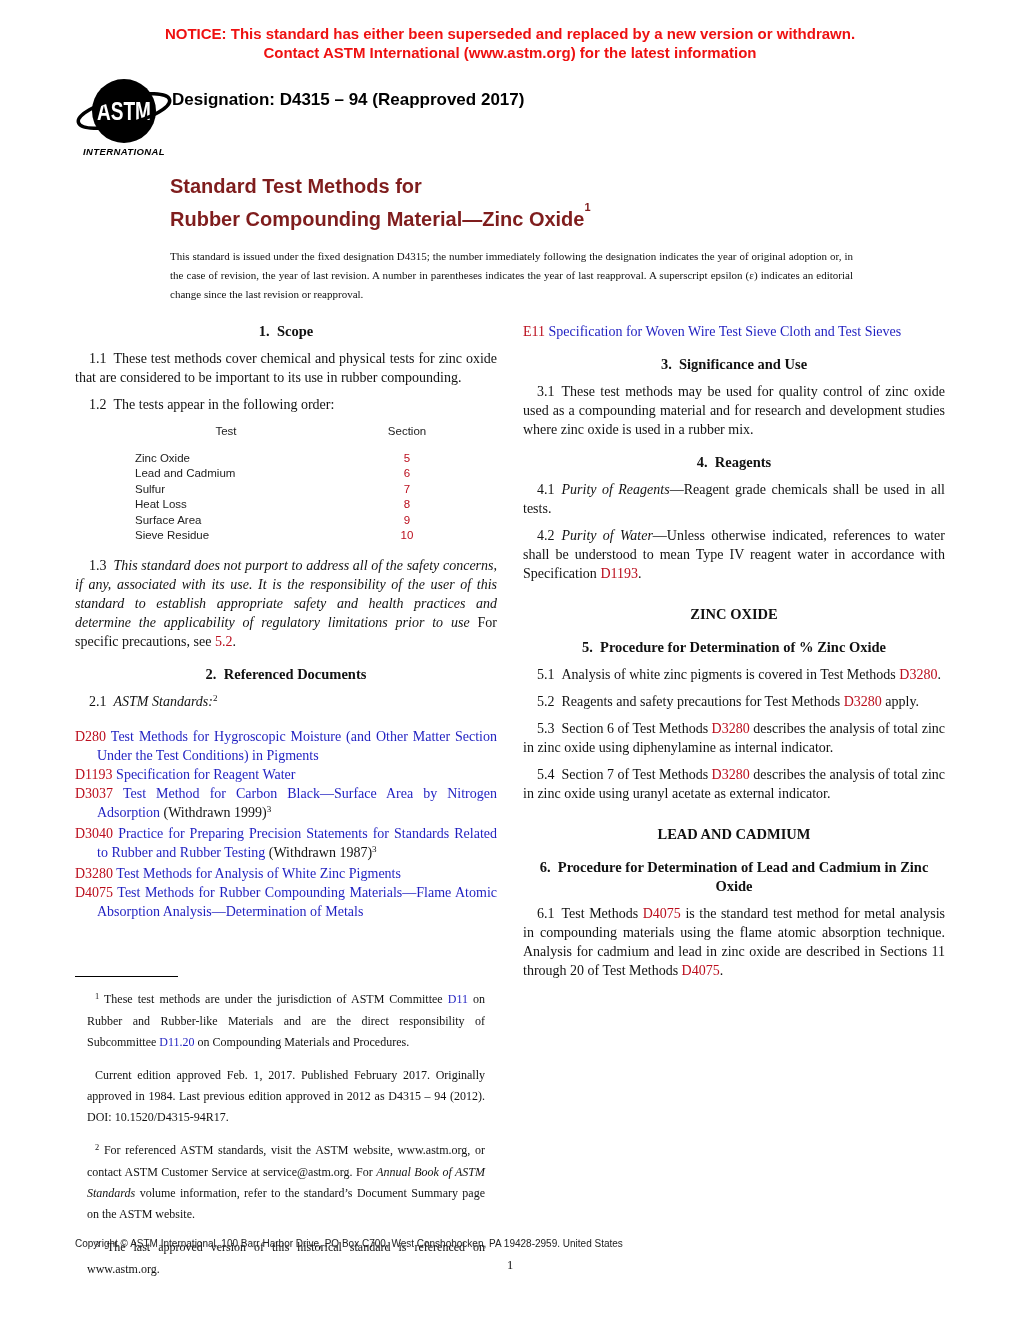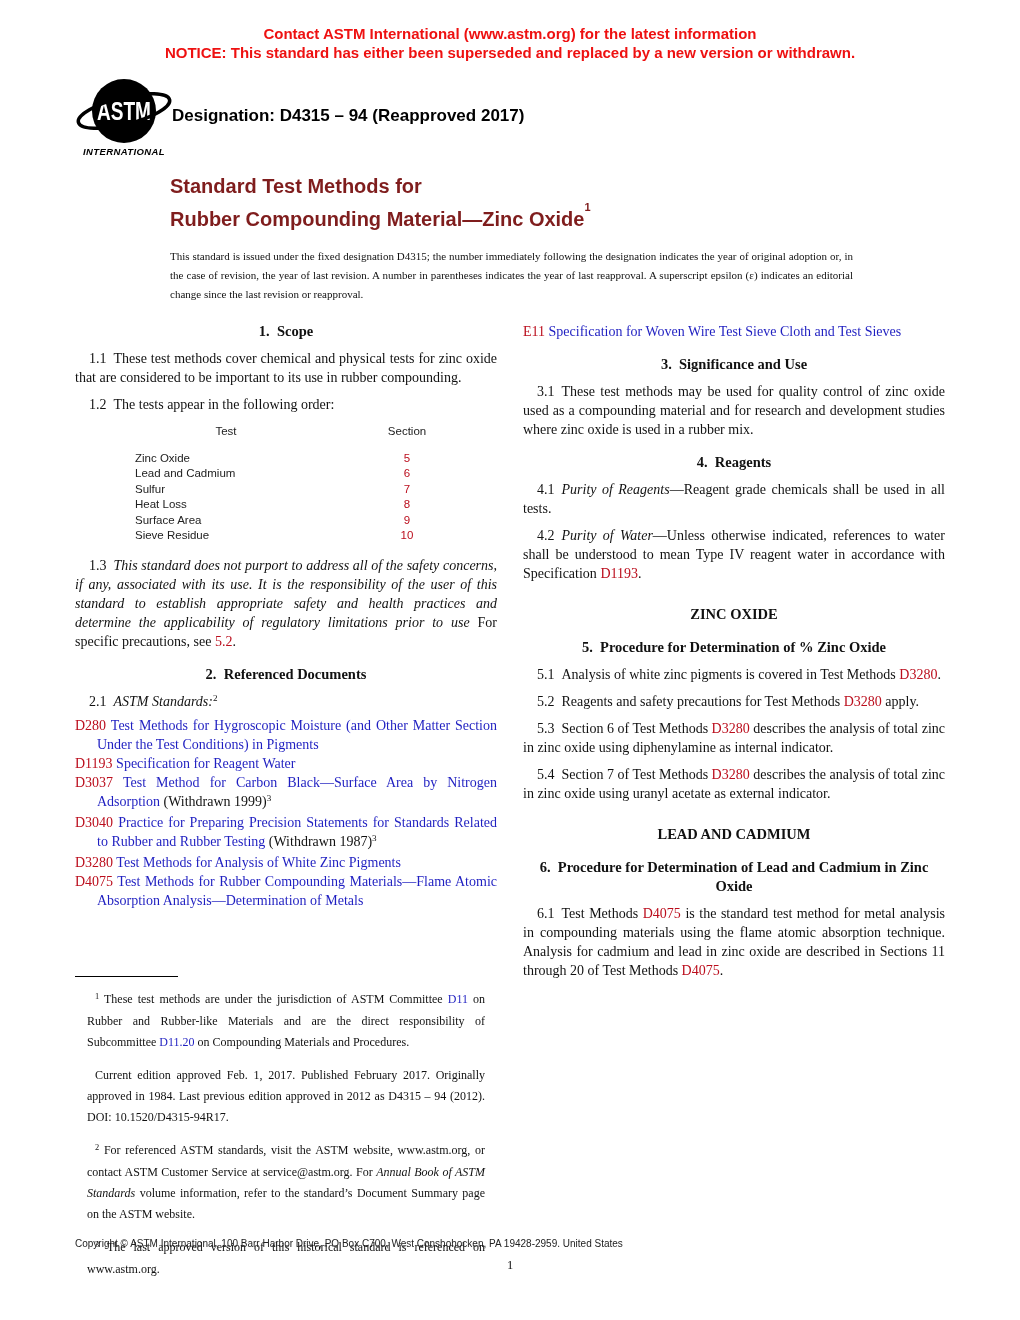--- a/index.html
+++ b/index.html
@@ -15,21 +15,21 @@
     font-size:15px; line-height:19px; color:var(--notice-red,#e11);
   }
   
   .logo { position:absolute; left:74px; top:74px; width:100px; text-align:center; }
   .logo svg { display:block; }
   .logo-sub {
     font-family:"Liberation Sans", sans-serif; font-weight:bold; font-style:italic;
     font-size:9.5px; letter-spacing:0.4px; margin-top:-2px; color:#000;
   }
   .designation {
-    position:absolute; left:172px; top:106px;
+    position:absolute; left:172px; top:90px;
     font-family:"Liberation Sans", sans-serif; font-weight:bold; font-size:17px; color:#000;
   }
   
   .title-block {
     position:absolute; left:170px; top:172px;
     font-family:"Liberation Sans", sans-serif; font-weight:bold;
     font-size:20px; line-height:28px; color:#7f1d1d;
   }
   .title-block sup { font-size:11px; position:relative; top:-7px; }
   
@@ -73,22 +73,22 @@
     font-family:"Liberation Sans", sans-serif; font-size:10px; color:#222;
   }
   .page-num { position:absolute; left:0; top:1258px; width:1020px; text-align:center; font-size:12.5px; color:#111; }
 </style>
 </head>
 <body>
 
 <div class="page">
 
   <div class="notice">
+    <div>NOTICE: This standard has either been superseded and replaced by a new version or withdrawn.</div>
     <div>Contact ASTM International (www.astm.org) for the latest information</div>
-    <div>NOTICE: This standard has either been superseded and replaced by a new version or withdrawn.</div>
   </div>
 
   <div class="logo">
     <svg width="100" height="74" viewBox="0 0 100 74">
       <circle cx="50" cy="37" r="32" fill="#000"></circle>
       <text x="50" y="46" text-anchor="middle" font-family="Liberation Sans, sans-serif" font-size="25" font-weight="bold" fill="#ffffff" textLength="54" lengthAdjust="spacingAndGlyphs">ASTM</text>
       <ellipse cx="50" cy="37" rx="47" ry="13.5" fill="none" stroke="#000" stroke-width="3.5" transform="rotate(-14 50 37)"></ellipse>
     </svg>
     <div class="logo-sub">INTERNATIONAL</div>
   </div>
@@ -143,21 +143,21 @@
           <div class="t-row">
             <div class="t-name">Sieve Residue</div>
             <div class="t-sec num">10</div>
           </div>
         </div>
     </div>
 
     <p class="para pind"><span>1.3 </span><span class="seg-i">This standard does not purport to address all of the safety concerns, if any, associated with its use. It is the responsibility of the user of this standard to establish appropriate safety and health practices and determine the applicability of regulatory limitations prior to use</span><span> For specific precautions, see </span><span class="seg-red">5.2</span><span>.</span></p>
 
     <div class="sec-h">2. Referenced Documents</div>
-    <p class="para pind" style="margin-bottom:3px;"><span>2.1 </span><span class="seg-i">ASTM Standards:</span><span class="seg-sup">2</span></p>
+    <p class="para pind" style="margin-bottom:14px;"><span>2.1 </span><span class="seg-i">ASTM Standards:</span><span class="seg-sup">2</span></p>
     <p class="ref"><span class="seg-red">D280</span><span class="seg-blue"> Test Methods for Hygroscopic Moisture (and Other Matter Section Under the Test Conditions) in Pigments</span></p>
     <p class="ref"><span class="seg-red">D1193</span><span class="seg-blue"> Specification for Reagent Water</span></p>
     <p class="ref"><span class="seg-red">D3037</span><span class="seg-blue"> Test Method for Carbon Black—Surface Area by Nitrogen Adsorption</span><span> (Withdrawn 1999)</span><span class="seg-sup">3</span></p>
     <p class="ref"><span class="seg-red">D3040</span><span class="seg-blue"> Practice for Preparing Precision Statements for Standards Related to Rubber and Rubber Testing</span><span> (Withdrawn 1987)</span><span class="seg-sup">3</span></p>
     <p class="ref"><span class="seg-red">D3280</span><span class="seg-blue"> Test Methods for Analysis of White Zinc Pigments</span></p>
     <p class="ref"><span class="seg-red">D4075</span><span class="seg-blue"> Test Methods for Rubber Compounding Materials—Flame Atomic Absorption Analysis—Determination of Metals</span></p>
   </div>
 
   <div class="col col-right">
 

